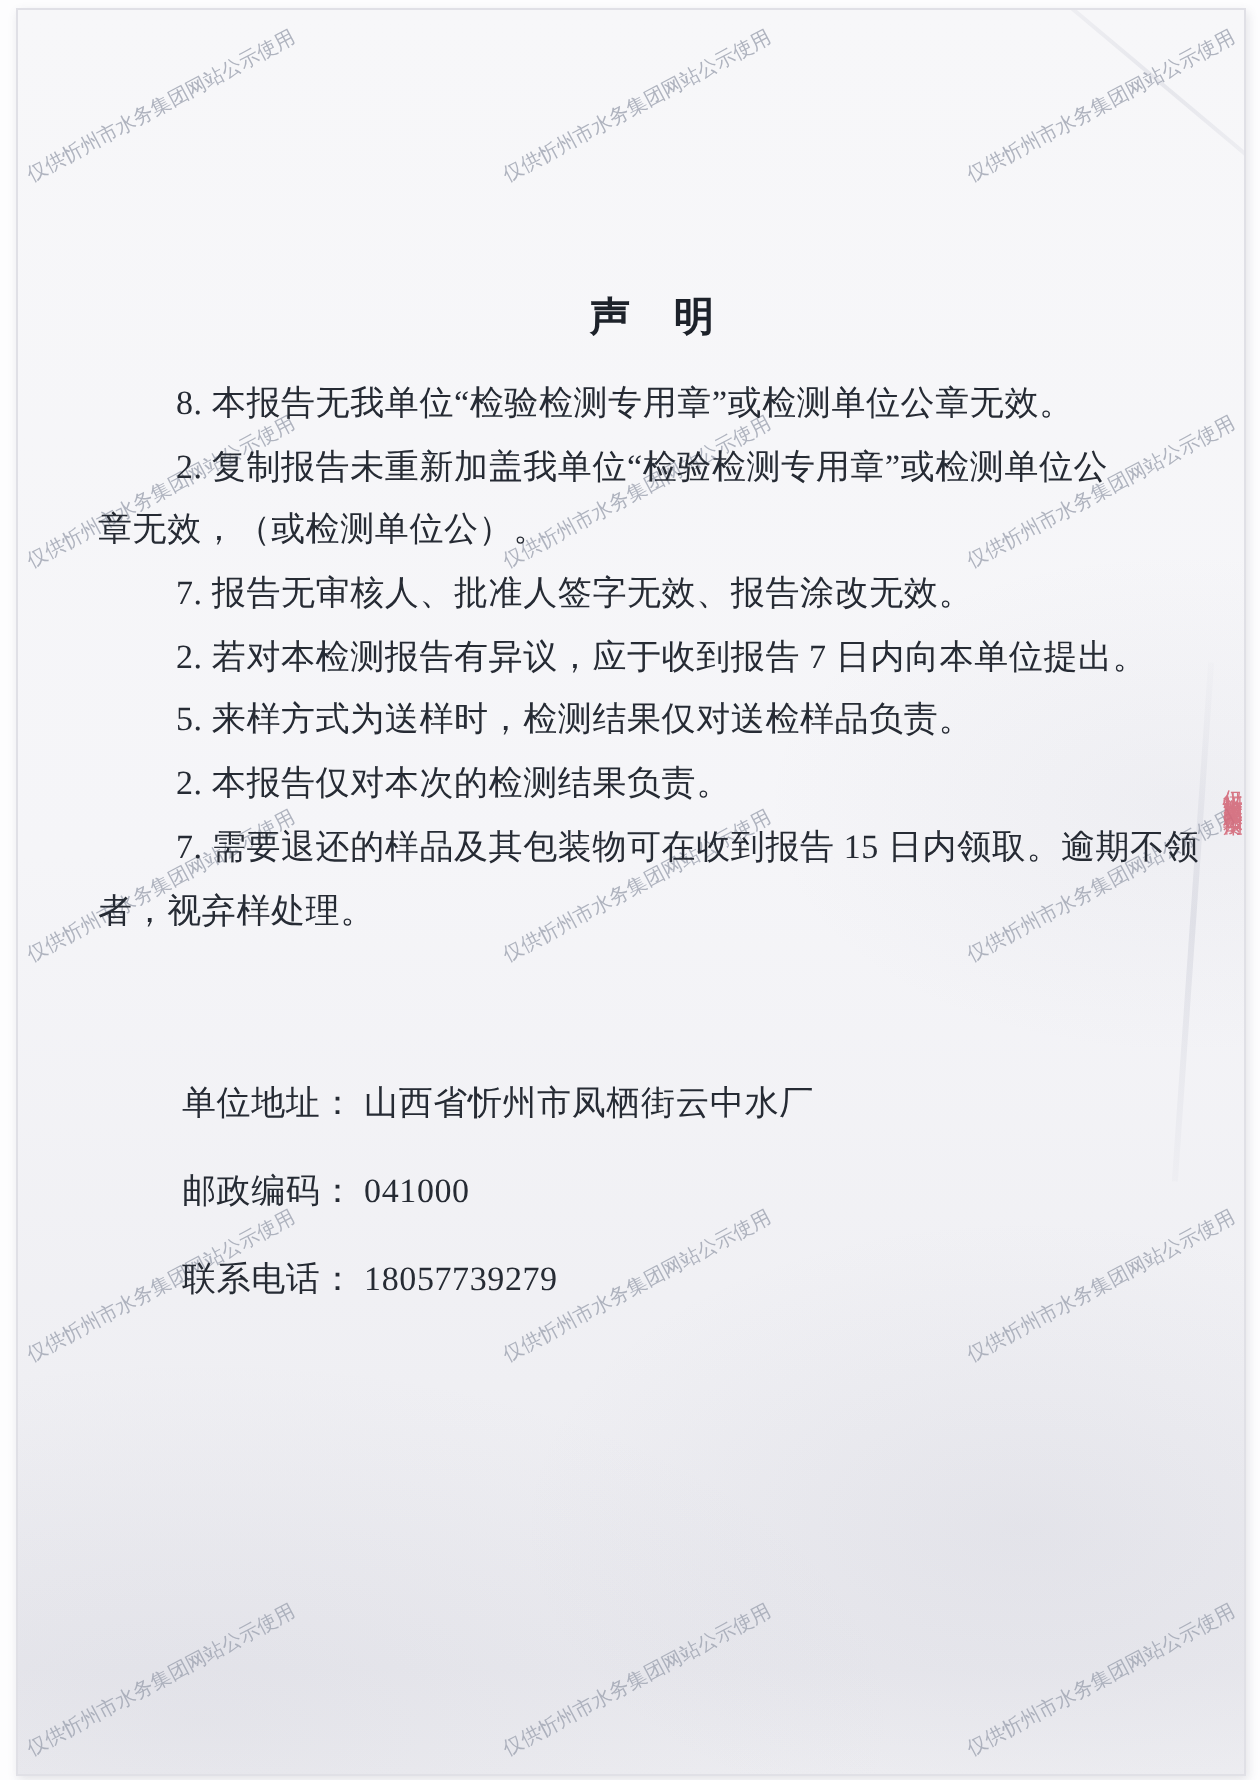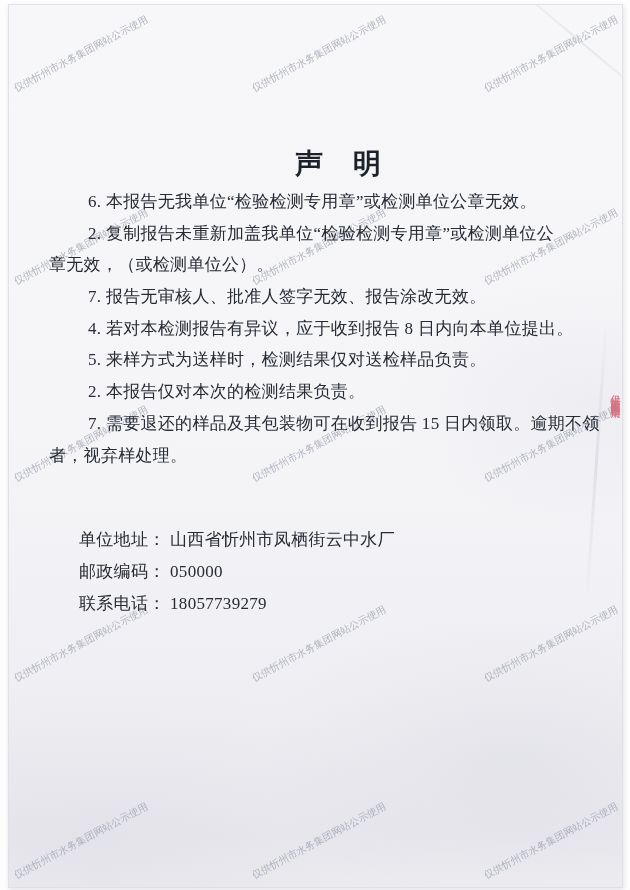--- a/index.html
+++ b/index.html
@@ -53,21 +53,21 @@
     line-height: 16px;
     white-space: nowrap;
     transform: rotate(-28deg);
     opacity: 0.85;
     pointer-events: none;
   }
   .title {
     position: absolute;
     left: 286px; top: 140px;
     margin: 0;
-    font-size: 28px;
+    font-size: 20px;
     font-weight: 700;
     color: #1d222a;
     white-space: pre;
     letter-spacing: 1px;
   }
   .body-lines {
     position: absolute;
     left: 40px; top: 181px;
     width: 545px;
   }
@@ -79,21 +79,21 @@
     letter-spacing: 0.3px;
     color: #262b34;
     white-space: pre;
   }
   .bline.indent { padding-left: 39px; }
   .contact-lines {
     position: absolute;
     left: 70px; top: 519px;
   }
   .cline {
-    margin: 0;
+    margin: 12px;
     height: 31.8px;
     line-height: 31.8px;
     font-size: 17px;
     letter-spacing: 0.3px;
     color: #262b34;
     white-space: pre;
   }
   .edge-stamp {
     position: absolute;
     left: 599px; top: 382px;
@@ -130,32 +130,32 @@
         <div class="wm" style="color: rgb(163, 168, 181); left: 235px; top: 631px;">仅供忻州市水务集团网站公示使用</div>
         <div class="wm" style="color: rgb(163, 168, 181); left: 467px; top: 631px;">仅供忻州市水务集团网站公示使用</div>
         <div class="wm" style="color: rgb(163, 168, 181); left: -3px; top: 828px;">仅供忻州市水务集团网站公示使用</div>
         <div class="wm" style="color: rgb(163, 168, 181); left: 235px; top: 828px;">仅供忻州市水务集团网站公示使用</div>
         <div class="wm" style="color: rgb(163, 168, 181); left: 467px; top: 828px;">仅供忻州市水务集团网站公示使用</div>
       </div>
 
     <h1 class="title">声　明</h1>
 
     <div class="body-lines" id="body-lines">
-        <p class="bline indent">6. 本报告无我单位“检验检测专用章”或检测单位公章无效。</p>
+        <p class="bline indent">8. 本报告无我单位“检验检测专用章”或检测单位公章无效。</p>
         <p class="bline indent">2. 复制报告未重新加盖我单位“检验检测专用章”或检测单位公</p>
         <p class="bline">章无效，（或检测单位公）。</p>
         <p class="bline indent">7. 报告无审核人、批准人签字无效、报告涂改无效。</p>
-        <p class="bline indent">4. 若对本检测报告有异议，应于收到报告 8 日内向本单位提出。</p>
+        <p class="bline indent">2. 若对本检测报告有异议，应于收到报告 7 日内向本单位提出。</p>
         <p class="bline indent">5. 来样方式为送样时，检测结果仅对送检样品负责。</p>
         <p class="bline indent">2. 本报告仅对本次的检测结果负责。</p>
         <p class="bline indent">7. 需要退还的样品及其包装物可在收到报告 15 日内领取。逾期不领</p>
         <p class="bline">者，视弃样处理。</p>
       </div>
 
     <div class="contact-lines" id="contact-lines">
         <p class="cline">单位地址： 山西省忻州市凤栖街云中水厂</p>
-        <p class="cline">邮政编码： 050000</p>
+        <p class="cline">邮政编码： 041000</p>
         <p class="cline">联系电话： 18057739279</p>
       </div>
 
     <div class="edge-stamp" style="color: rgb(212, 105, 122);">仅供忻州市水务集团网站公示使用</div>
   </div>
 </div>
 
 </body></html>

